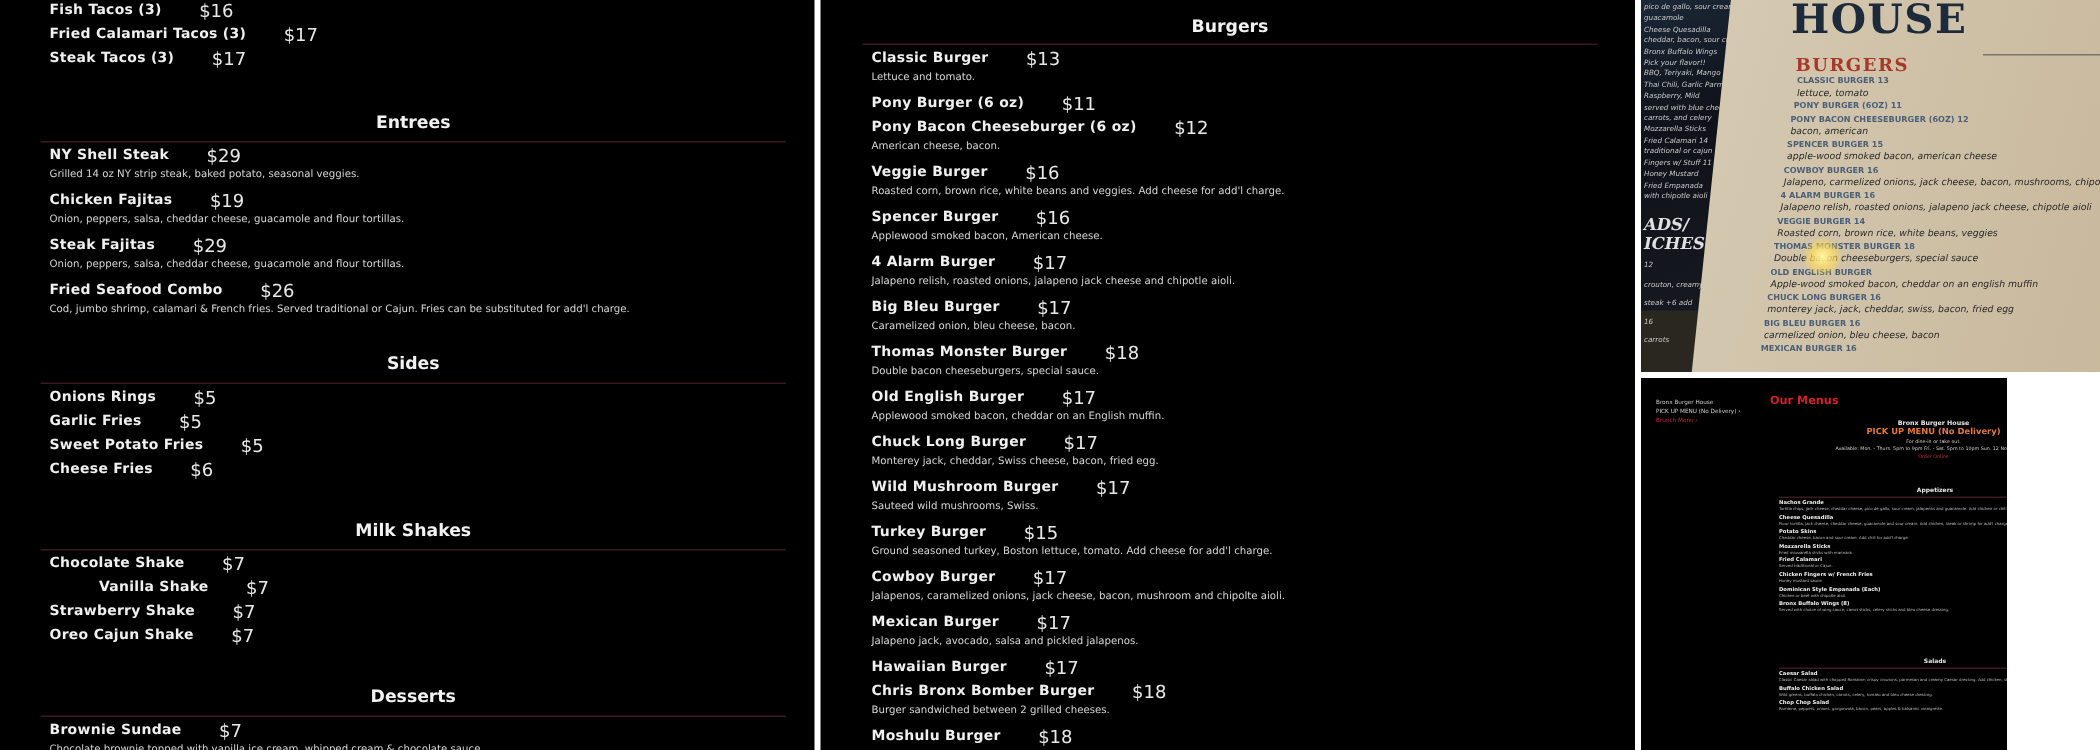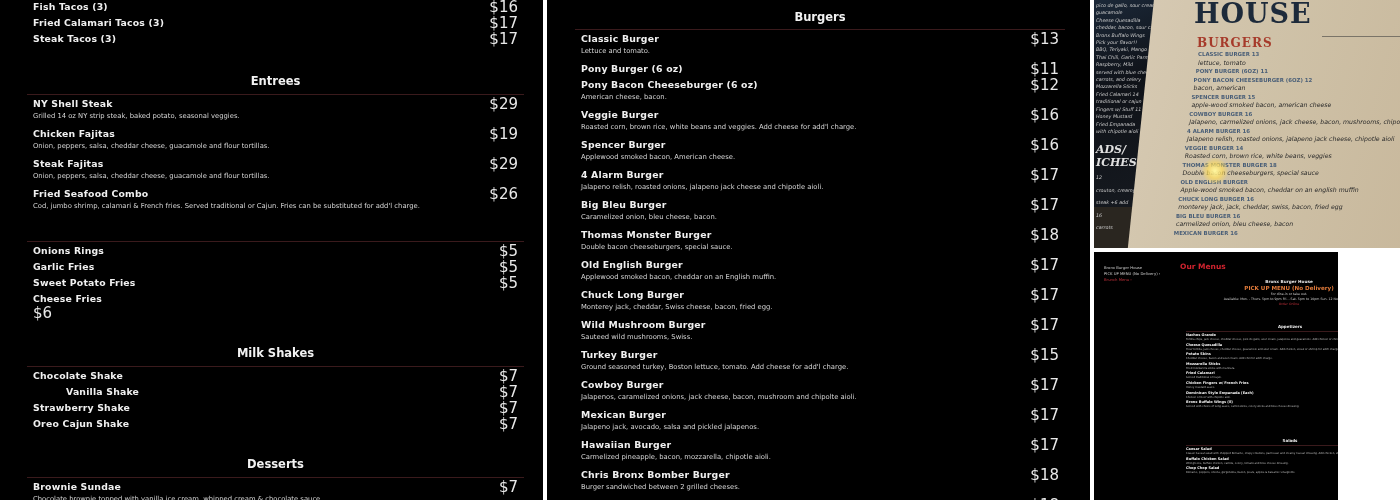--- a/index.html
+++ b/index.html
@@ -9,23 +9,23 @@
   .panel { position: absolute; background: #000; overflow: hidden; }
   #left-panel { left: 0; top: 0; width: 543px; height: 500px; }
   #mid-panel { left: 547px; top: 0; width: 543px; height: 500px; }
   #photo-panel { left: 1094px; top: 0; width: 306px; height: 248px; background: #2a2620; }
   #web-panel { left: 1094px; top: 252px; width: 244px; height: 248px; }
 
   
   .menu { position: absolute; left: 27px; width: 497px; }
   .section-title { text-align: center; color: #f2f2f2; font-weight: bold; font-size: 11.5px; height: 14px; line-height: 14px; }
   .section-rule { height: 1px; background: #3a1a1c; margin: 6px 0 2px 0; }
-  .item { display: flex; justify-content: space-between; padding: 0 6px; }
+  .item { display: flex; padding: 0 6px; gap: 25px; }
   .item-name { color: #f0f0f0; font-weight: bold; font-size: 9.3px; line-height: 14px; letter-spacing: 0.2px; }
-  .item-price { color: #e8e8e8; font-size: 15px; line-height: 14px; }
+  .item-price { color: #e8e8e8; font-size: 12px; line-height: 14px; }
   .item-desc { color: #d6d6d6; font-size: 6.8px; line-height: 11px; padding: 0 6px 3px 6px; }
   .item-block { margin-bottom: 2px; }
 
   
   .photo-left { position: absolute; left: 0; top: 0; width: 80px; height: 207px; background: linear-gradient(160deg,#1b2838 0%, #0f1218 40%, #161a20 100%); }
   .photo-board { position: absolute; left: 62px; top: -20px; width: 280px; height: 290px; background: linear-gradient(100deg,#d6c9b2 0%, #cfc2a8 40%, #c8b89c 100%); transform: skewX(-6deg); transform-origin: top left; }
   .photo-title { position: absolute; left: 100px; top: -2px; font-family: "DejaVu Serif", serif; font-weight: bold; font-size: 27px; color: #1d2a3a; letter-spacing: 1px; }
   .photo-subtitle { position: absolute; left: 103px; top: 36px; font-family: "DejaVu Serif", serif; font-weight: bold; font-size: 12px; color: #a63a2a; letter-spacing: 1px; }
   .photo-lines { position: absolute; left: 78px; top: 50px; width: 226px; }
   .photo-line { font-size: 6.2px; color: #2a2a2a; font-style: italic; line-height: 8.5px; white-space: nowrap; }
@@ -100,34 +100,35 @@
     <div class="item-block">
       <div class="item">
           <span class="item-name">Fried Seafood Combo</span>
           <span class="item-price">$26</span>
         </div>
       <div class="item-desc">Cod, jumbo shrimp, calamari &amp; French fries. Served traditional or Cajun. Fries can be substituted for add'l charge.</div>
     </div>
   </div>
 
   <div class="menu" style="top:235px;">
+    <div class="section-title">Sides</div>
     <div class="section-rule"></div>
     <div class="item" style="height:16px;">
         <span class="item-name">Onions Rings</span>
         <span class="item-price">$5</span>
       </div>
     <div class="item" style="height:16px;">
         <span class="item-name">Garlic Fries</span>
         <span class="item-price">$5</span>
       </div>
     <div class="item" style="height:16px;">
         <span class="item-name">Sweet Potato Fries</span>
         <span class="item-price">$5</span>
       </div>
-    <div class="item" style="height:16px;flex-direction:column;">
+    <div class="item" style="height:16px;">
         <span class="item-name">Cheese Fries</span>
         <span class="item-price">$6</span>
       </div>
   </div>
 
   <div class="menu" style="top:346px;">
     <div class="section-title">Milk Shakes</div>
     <div class="section-rule"></div>
     <div class="item" style="height:16px;">
         <span class="item-name">Chocolate Shake</span>
@@ -260,21 +261,20 @@
             <span class="item-name">Mexican Burger</span>
             <span class="item-price">$17</span>
           </div>
           <div class="item-desc">Jalapeno jack, avocado, salsa and pickled jalapenos.</div>
         </div>
         <div class="item-block">
           <div class="item">
             <span class="item-name">Hawaiian Burger</span>
             <span class="item-price">$17</span>
           </div>
-          <div class="item-desc">Carmelized pineapple, bacon, mozzarella, chipotle aioli.</div>
         </div>
         <div class="item-block">
           <div class="item">
             <span class="item-name">Chris Bronx Bomber Burger</span>
             <span class="item-price">$18</span>
           </div>
           <div class="item-desc">Burger sandwiched between 2 grilled cheeses.</div>
         </div>
         <div class="item-block">
           <div class="item">

